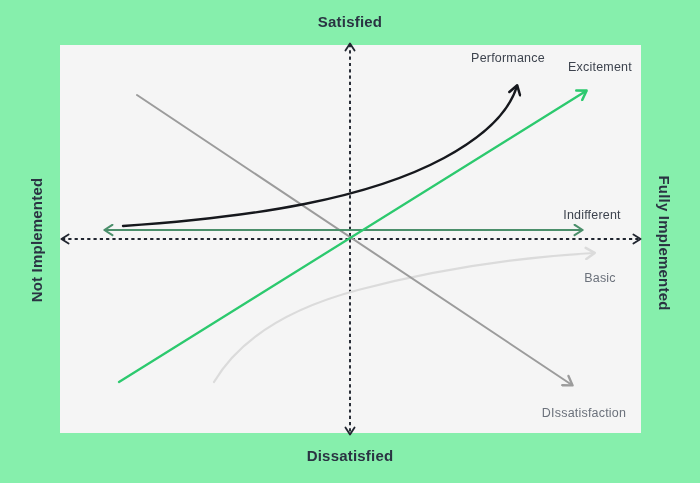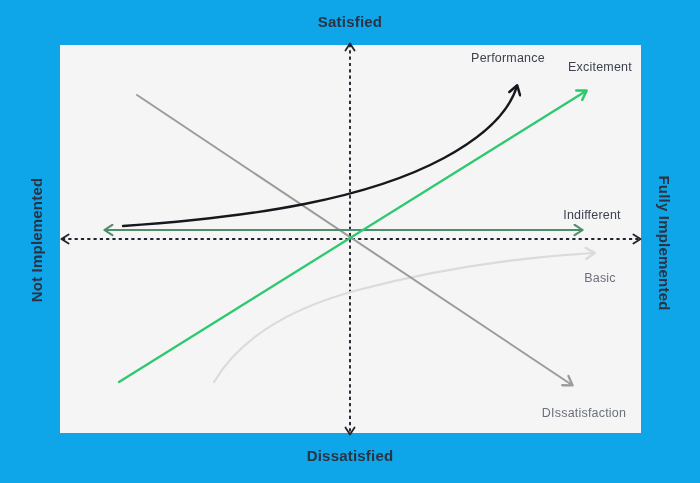--- a/index.html
+++ b/index.html
@@ -5,21 +5,21 @@
   html, body {
     margin: 0;
     padding: 0;
     background: #ffffff;
     font-family: "Liberation Sans", sans-serif;
   }
   .stage {
     position: relative;
     width: 700px;
     height: 483px;
-    background: #0ea5e9;
+    background: #86efac;
     overflow: hidden;
   }
   svg { display: block; }
   .dashed {
     stroke-dasharray: 3.2 3.1;
     stroke-width: 1.9;
     fill: none;
   }
   .curve {
     fill: none;

